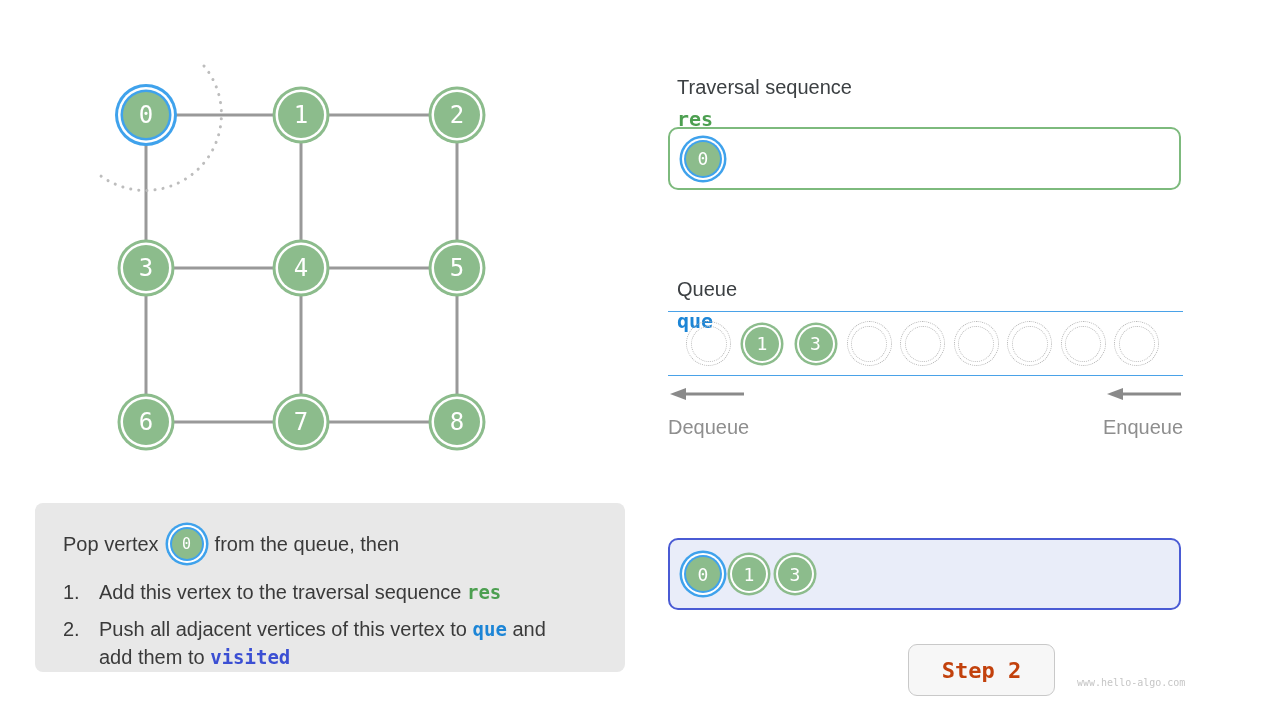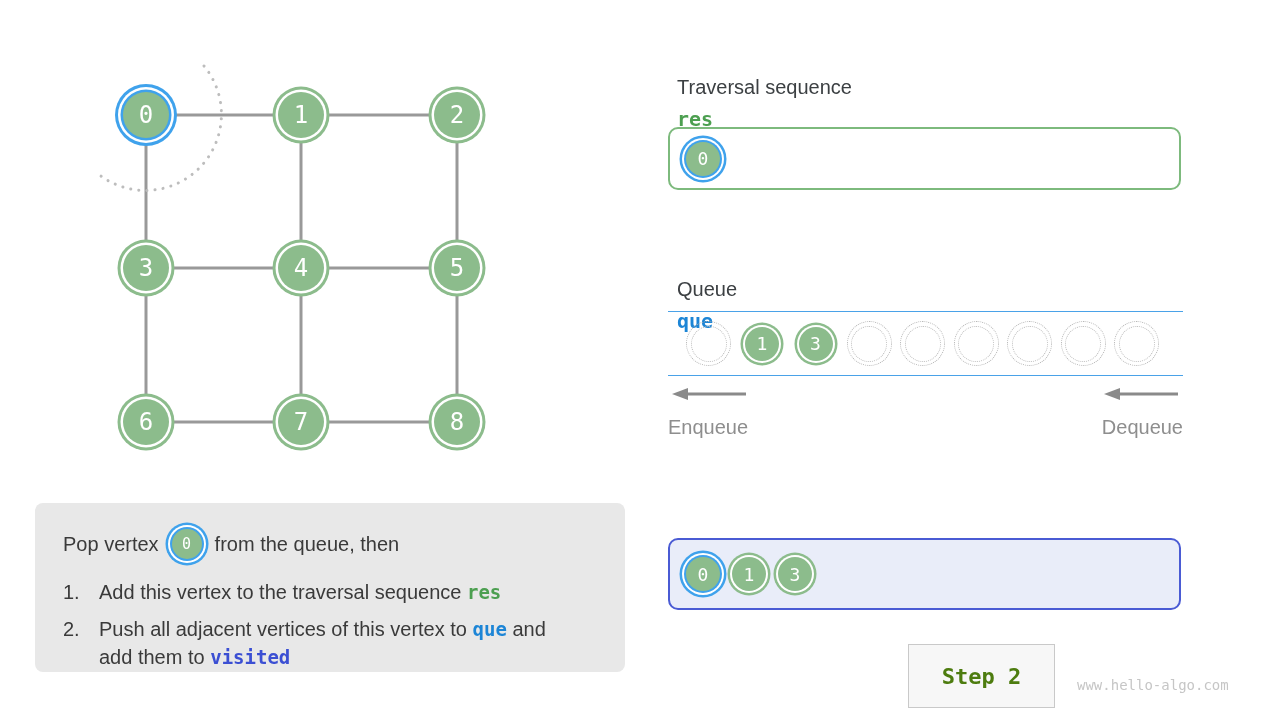--- a/index.html
+++ b/index.html
@@ -92,30 +92,30 @@
   .arrow-group.right{align-items:flex-end;}
   .arrow-label{margin-top:14px;font-size:20px;color:var(--label-gray);}
 
   #visited-box{
     position:absolute;left:668px;top:538px;width:513px;height:72px;
     background:var(--visited-bg);border:2px solid var(--visited-border);border-radius:10px;
     display:flex;align-items:center;gap:12px;padding-left:16px;
   }
 
   #step-button{
-    position:absolute;left:908px;top:644px;width:147px;height:64px;
-    background:#F7F7F7;border:1.5px solid #C9C9C9;border-radius:0;
+    position:absolute;left:908px;top:644px;width:147px;height:52px;
+    background:#F7F7F7;border:1.5px solid #C9C9C9;border-radius:9px;
     display:flex;align-items:center;justify-content:center;
     font-family:"DejaVu Sans Mono","Liberation Mono",monospace;
-    font-weight:bold;font-size:22px;color:#4d7c0f;cursor:pointer;
+    font-weight:bold;font-size:22px;color:#c2410c;cursor:pointer;
   }
   #watermark{
     position:absolute;left:1077px;top:677px;
     font-family:"DejaVu Sans Mono","Liberation Mono",monospace;
-    font-size:14px;color:#C6C6C6;
+    font-size:10px;color:#C6C6C6;
   }
 </style>
 </head>
 <body>
 
 <div class="canvas">
 
   <div id="graph">
     <svg width="560" height="470">
       <g id="edge-layer">
@@ -189,34 +189,34 @@
       </div>
       <div class="slot-empty"></div>
       <div class="slot-empty"></div>
       <div class="slot-empty"></div>
       <div class="slot-empty"></div>
       <div class="slot-empty"></div>
       <div class="slot-empty"></div>
     </div>
 
   <div id="queue-arrows">
+    <div class="arrow-group">
+      <svg width="78" height="16">
+        <line x1="16" y1="8" x2="76" y2="8" stroke="#8A8A8A" stroke-width="3"></line>
+        <polygon points="2,8 18,2 18,14" fill="#8A8A8A"></polygon>
+      </svg>
+      <span class="arrow-label">Dequeue</span>
+    </div>
     <div class="arrow-group right">
       <svg width="78" height="16">
         <line x1="16" y1="8" x2="76" y2="8" stroke="#8A8A8A" stroke-width="3"></line>
         <polygon points="2,8 18,2 18,14" fill="#8A8A8A"></polygon>
       </svg>
       <span class="arrow-label">Enqueue</span>
     </div>
-    <div class="arrow-group">
-      <svg width="78" height="16">
-        <line x1="16" y1="8" x2="76" y2="8" stroke="#8A8A8A" stroke-width="3"></line>
-        <polygon points="2,8 18,2 18,14" fill="#8A8A8A"></polygon>
-      </svg>
-      <span class="arrow-label">Dequeue</span>
-    </div>
   </div>
 
   <div id="visited-box">
       <div class="vtx vtx-md hl">0</div>
       <div class="vtx vtx-md">1</div>
       <div class="vtx vtx-md">3</div>
     </div>
 
   <div id="step-button">Step 2</div>
   <div id="watermark">www.hello-algo.com</div>

